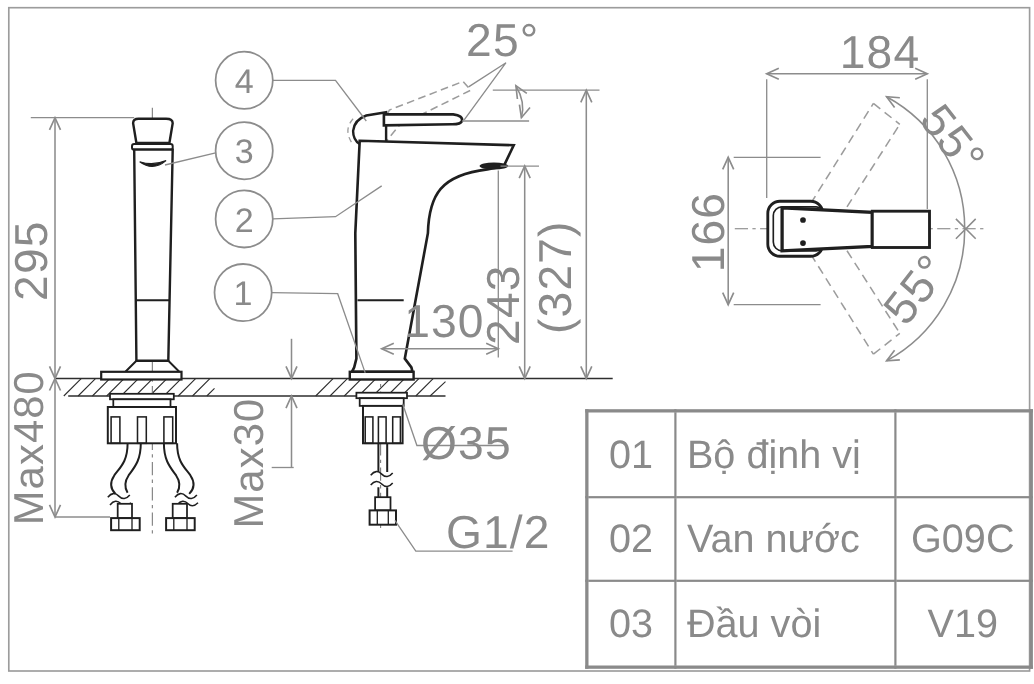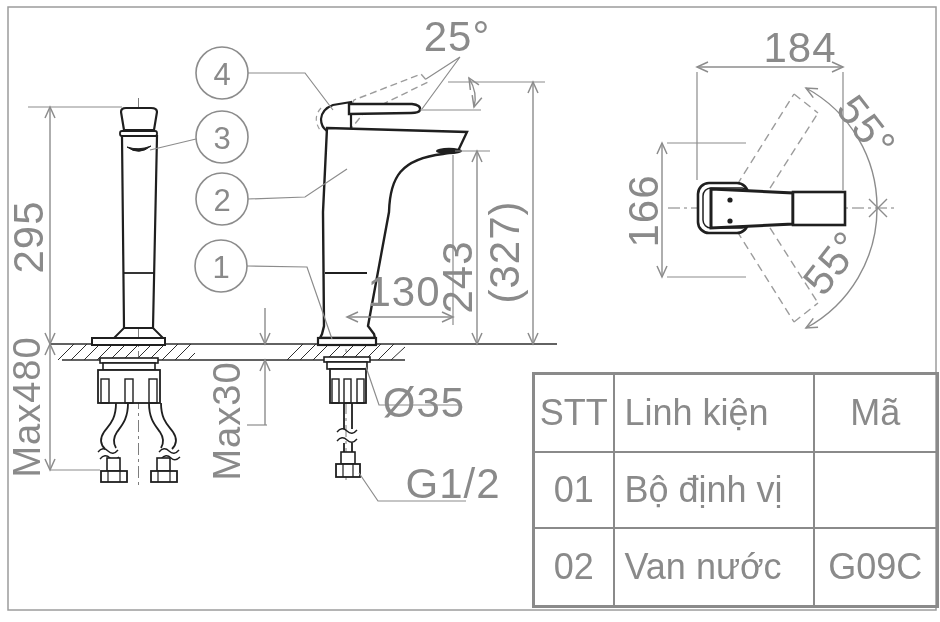--- a/index.html
+++ b/index.html
@@ -173,32 +173,32 @@
 <span class="callout-num" style="left:221px;top:267px;">1</span>
 
 <div id="parts-table">
   <table>
     <colgroup>
           <col style="width:80px">
           <col style="width:200px">
           <col style="width:124px">
         </colgroup>
     <tbody>
-          <tr>
-      <th class="c-center">STT</th>
-      <th class="c-left">Linh kiện</th>
-      <th class="c-center">Mã</th>
-    </tr>
     <tr>
       <td class="c-center">01</td>
       <td class="c-left">Bộ định vị</td>
       <td class="c-center"></td>
     </tr>
     <tr>
       <td class="c-center">02</td>
       <td class="c-left">Van nước</td>
       <td class="c-center">G09C</td>
     </tr>
+    <tr>
+      <td class="c-center">03</td>
+      <td class="c-left">Đầu vòi</td>
+      <td class="c-center">V19</td>
+    </tr>
   </tbody>
       </table>
 </div>
 
 </div>
 
 </body></html>

